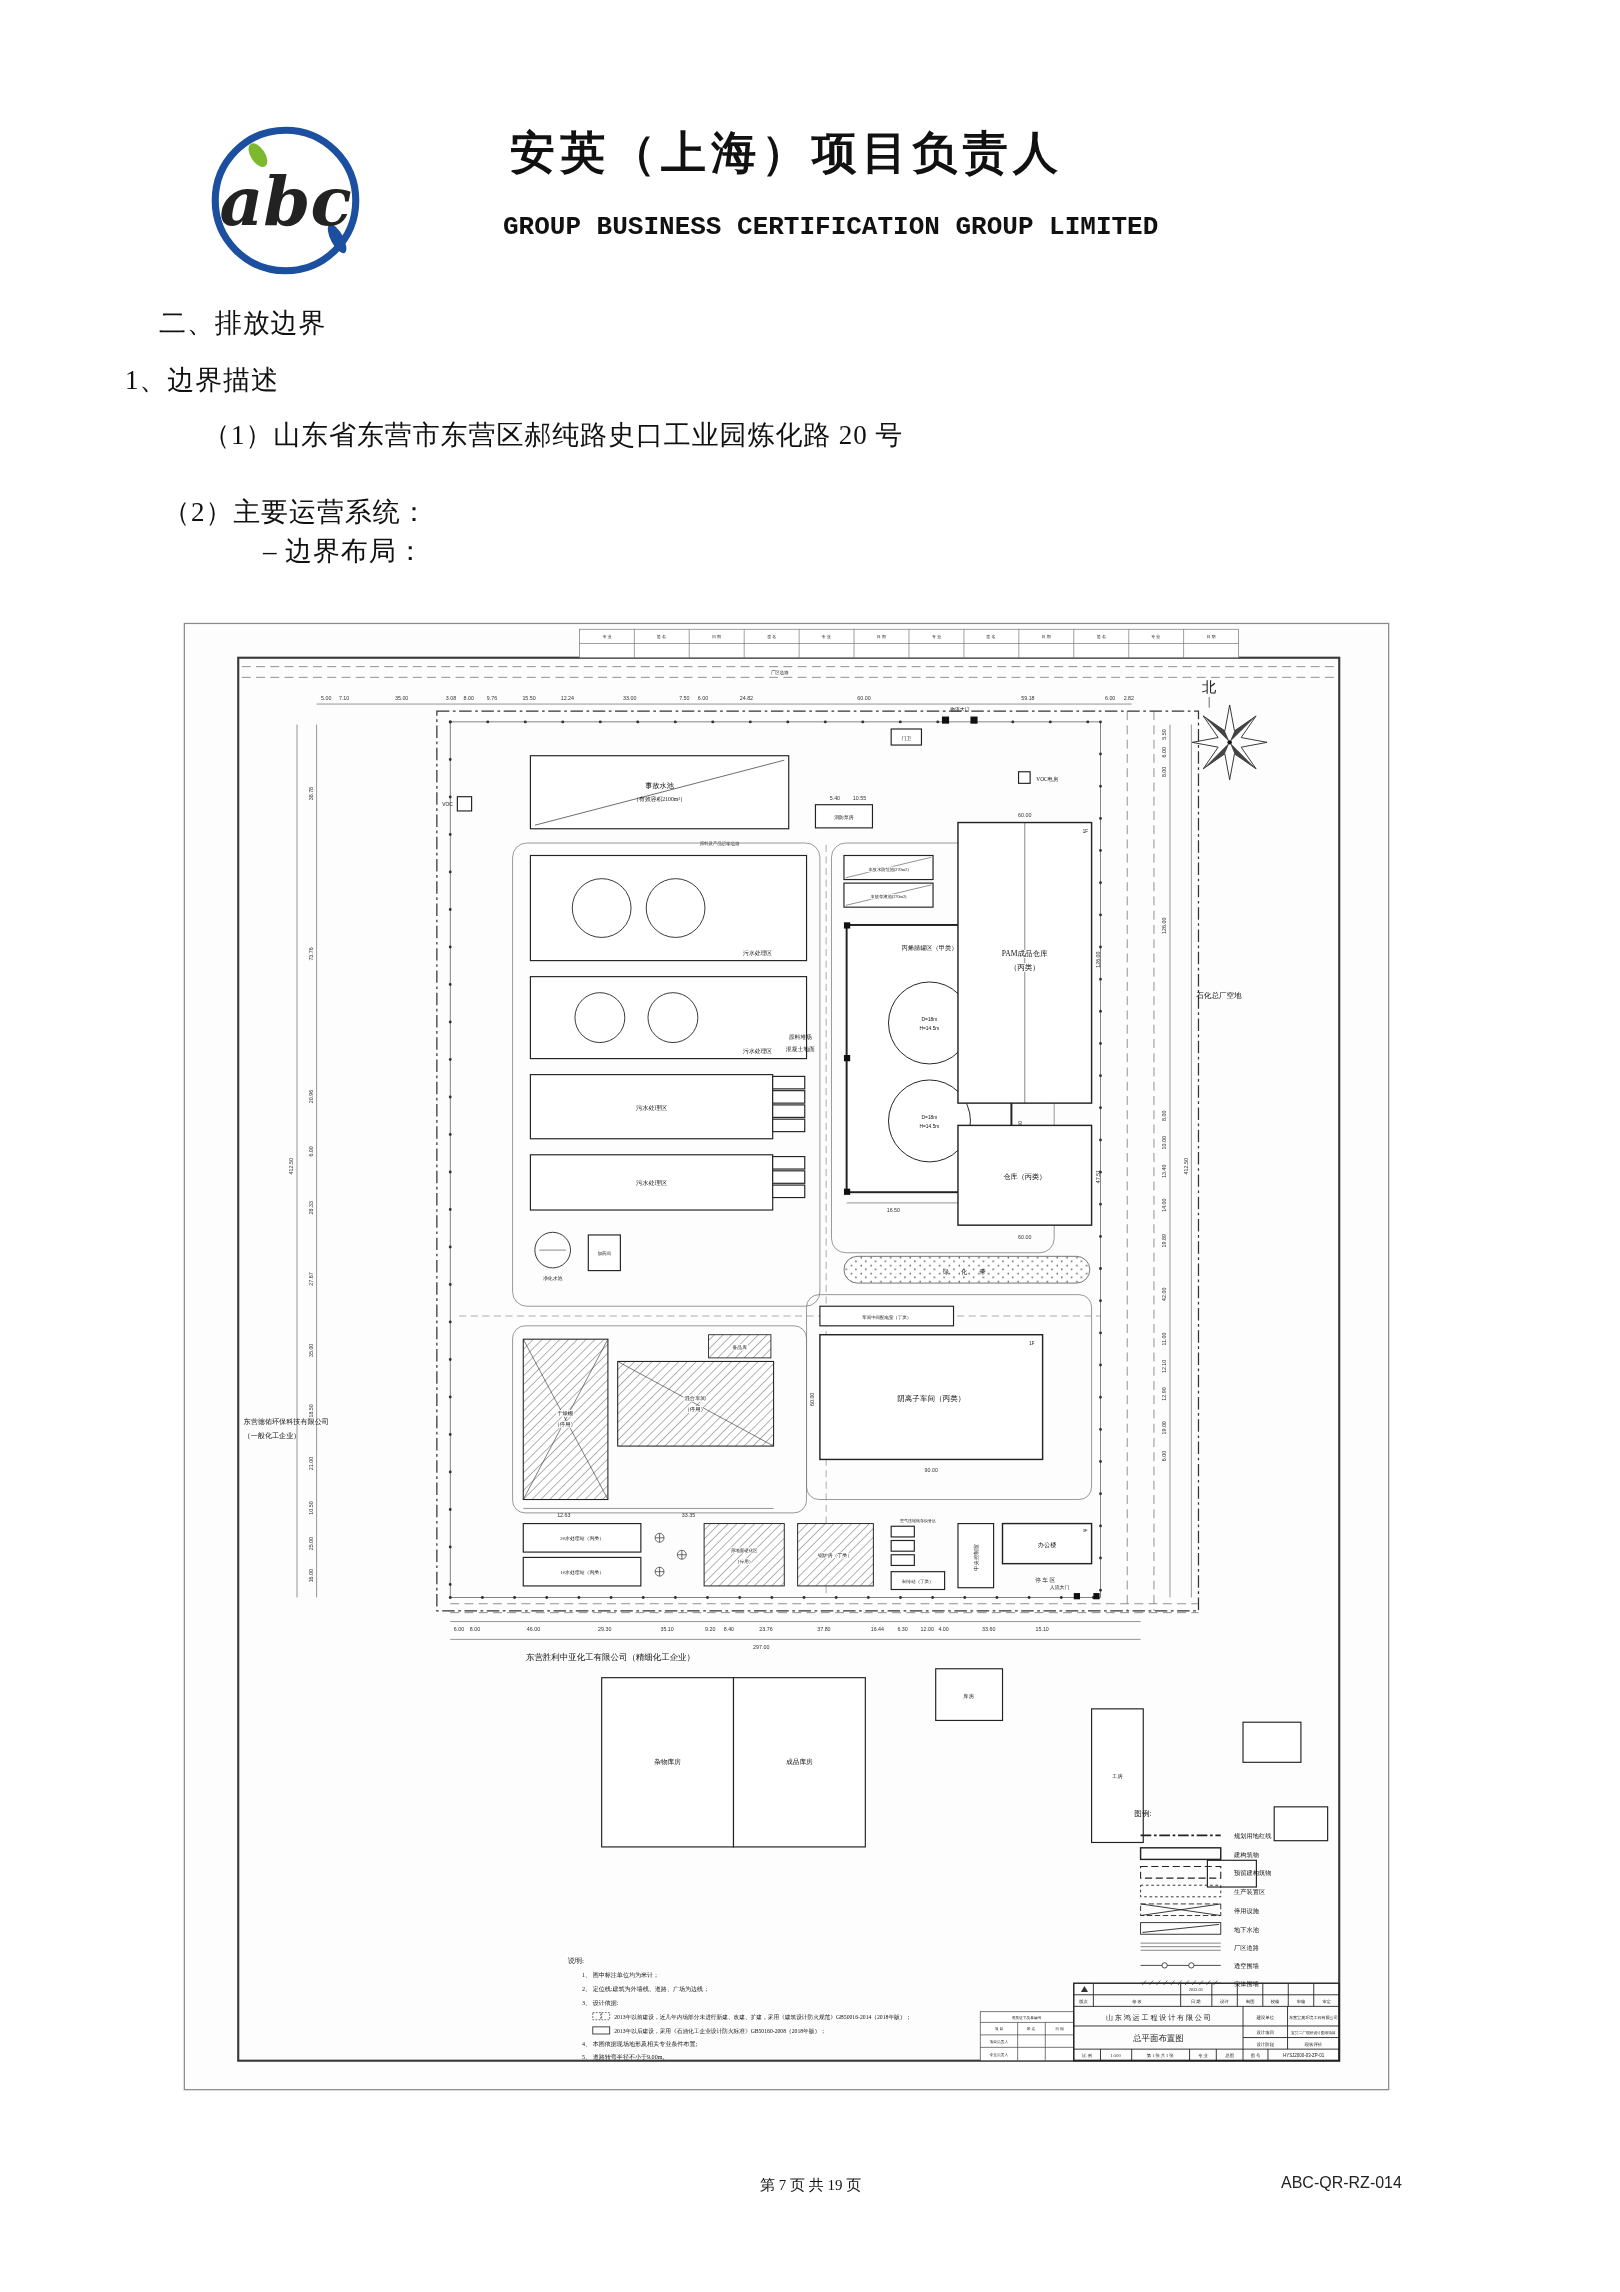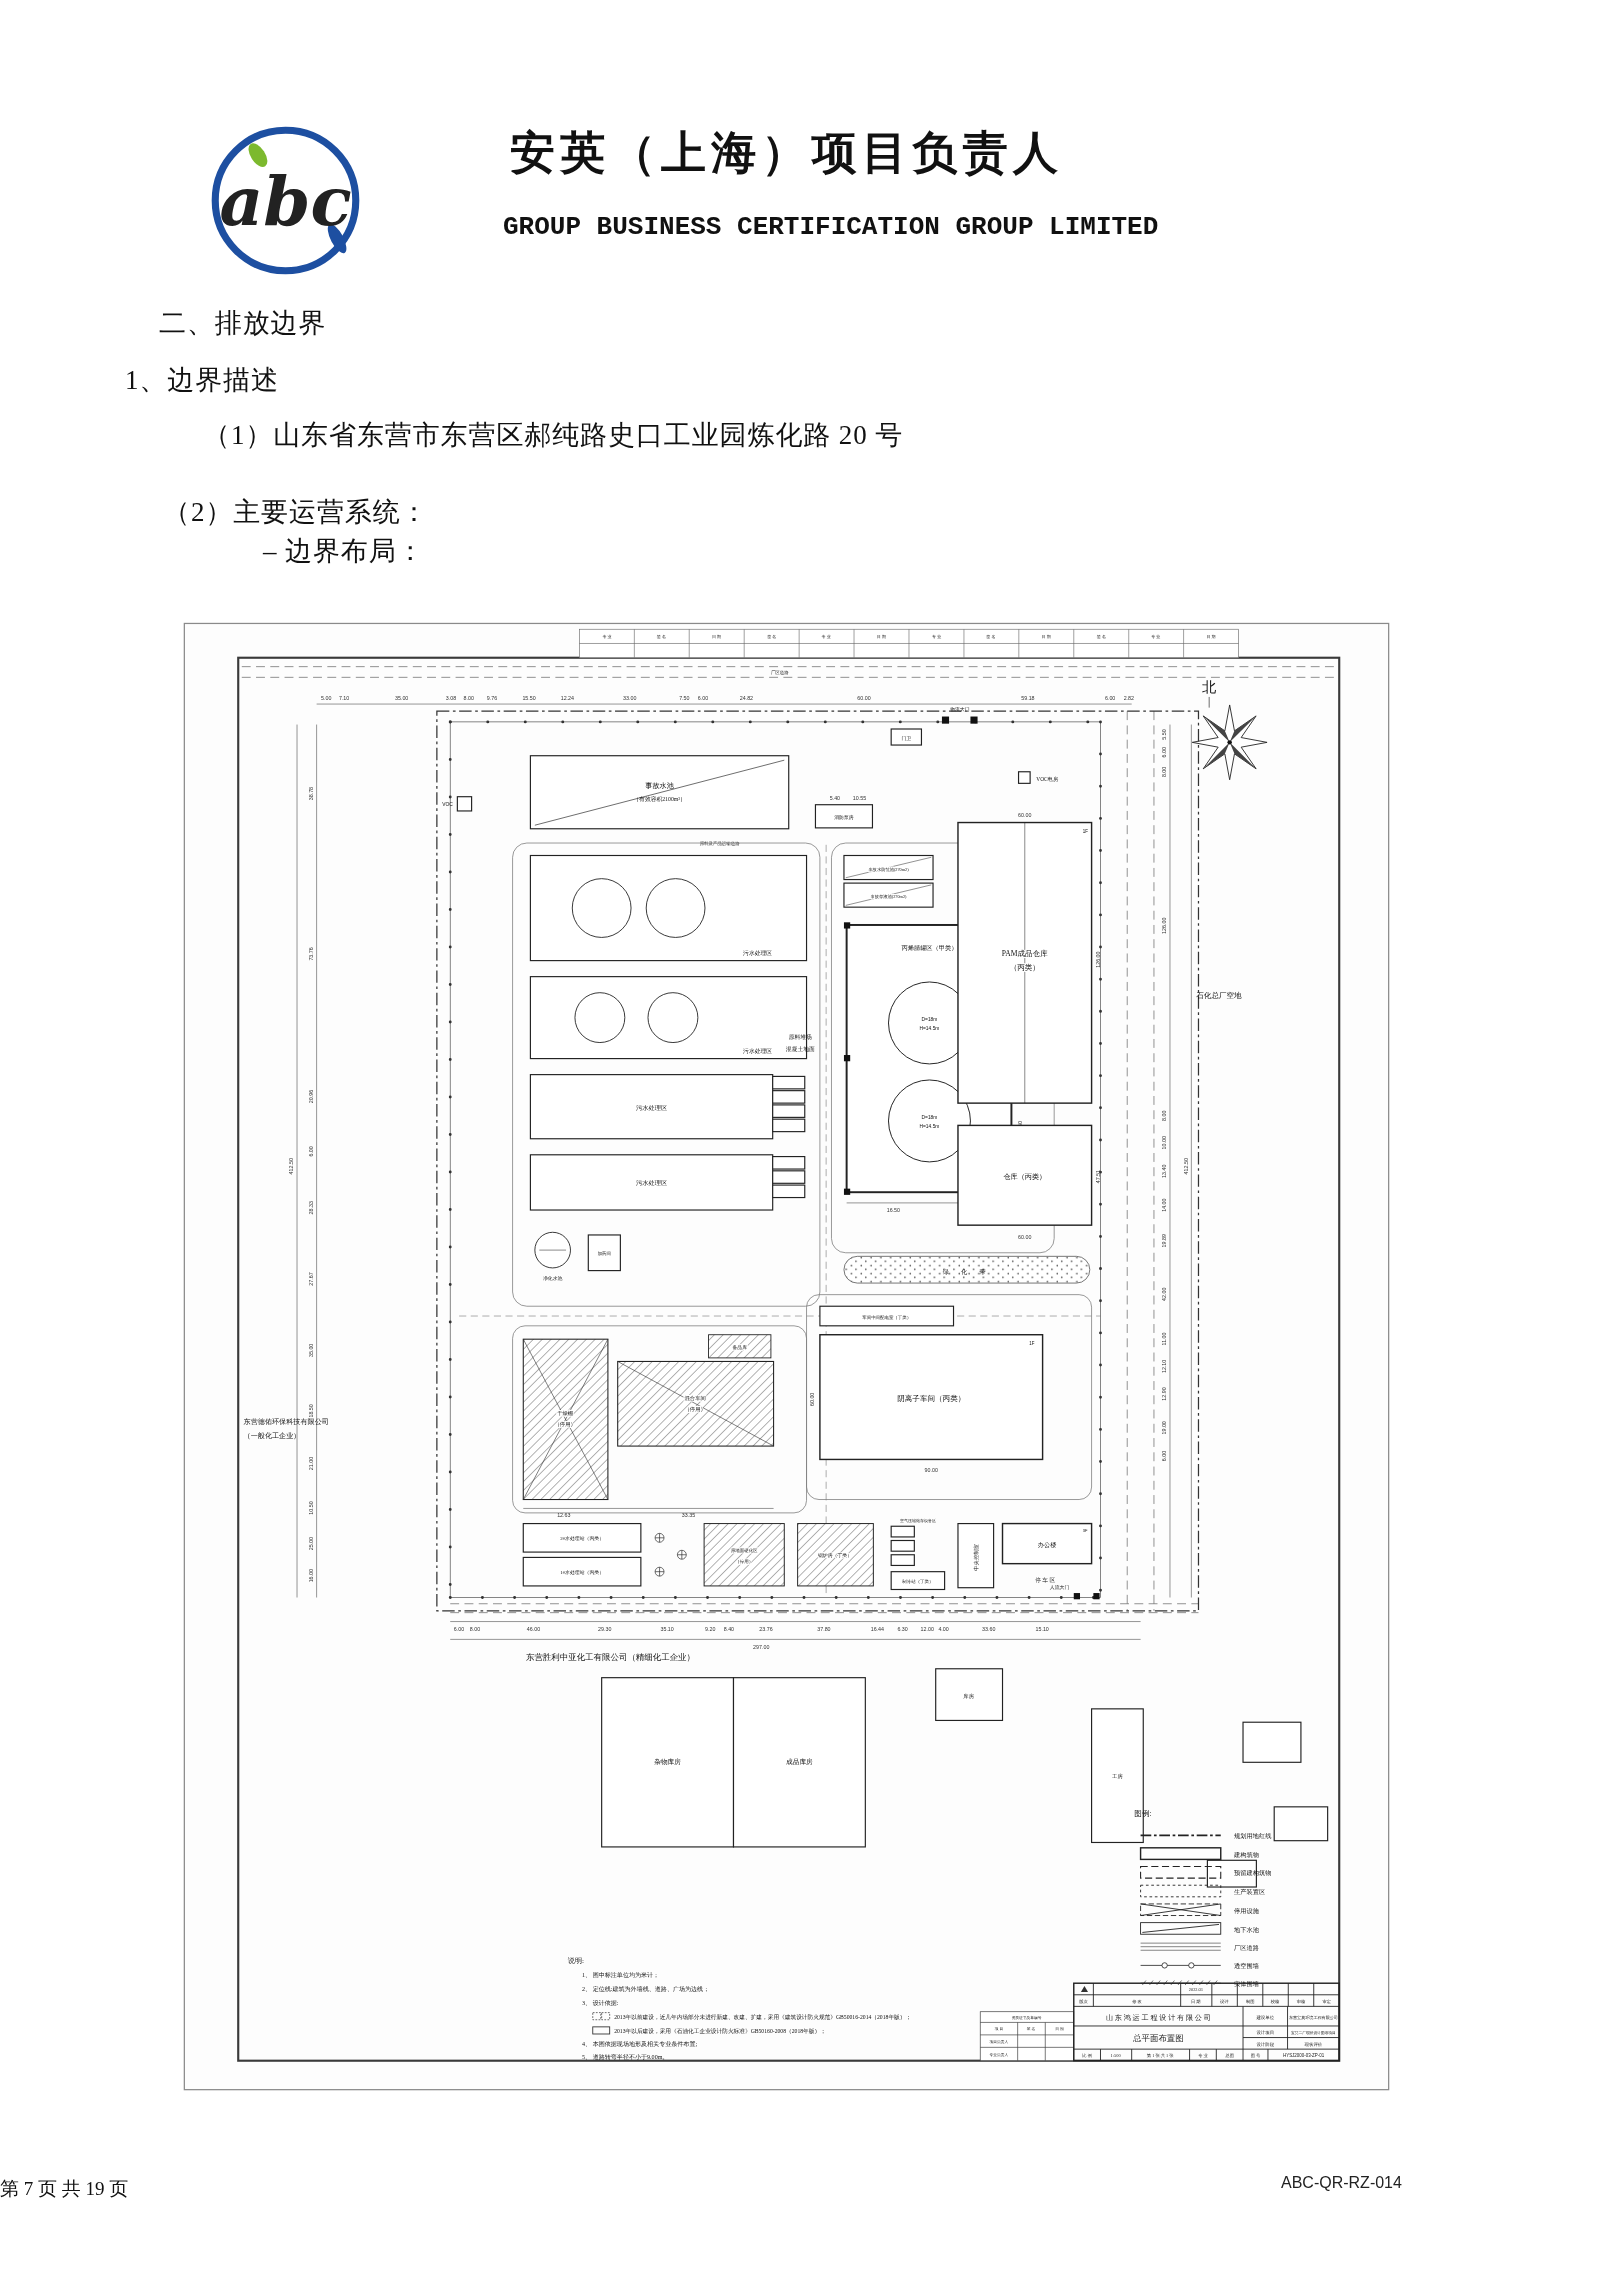--- a/index.html
+++ b/index.html
@@ -531,15 +531,15 @@
       <text x="1097" y="1611" font-size="4.8" text-anchor="middle">第 1 张  共 1 张</text>
       <text x="1145" y="1611" font-size="4.8" text-anchor="middle">专 业</text>
       <text x="1175" y="1611" font-size="4.8" text-anchor="middle">总图</text>
       <text x="1204" y="1611" font-size="4.8" text-anchor="middle">图 号</text>
       <text x="1258" y="1611" font-size="5" text-anchor="middle" font-family="'Liberation Sans',sans-serif">HYSJ2000-03-ZP-01</text>
     </g>
   </g>
 </svg>
 </div>
 
-<div class="abs cn" style="left:0;right:0;top:2176px;font-size:19px;">第 7 页 共 19 页</div>
+<div class="abs cn" style="left:0;right:0;top:2176px;text-align:center;font-size:15px;">第 7 页 共 19 页</div>
 <div class="abs" style="left:1281px;top:2174px;font-size:16px;color:#222;">ABC-QR-RZ-014</div>
 
 
 </body></html>

